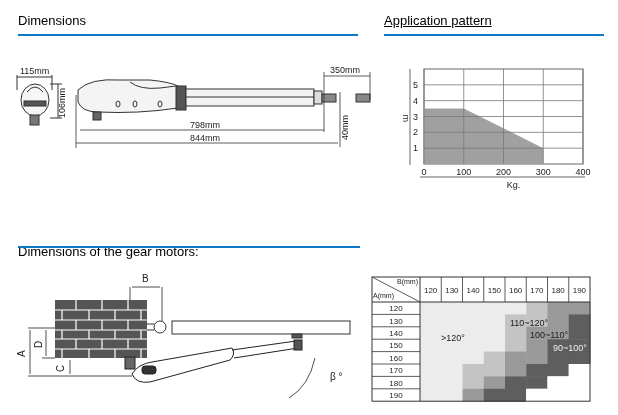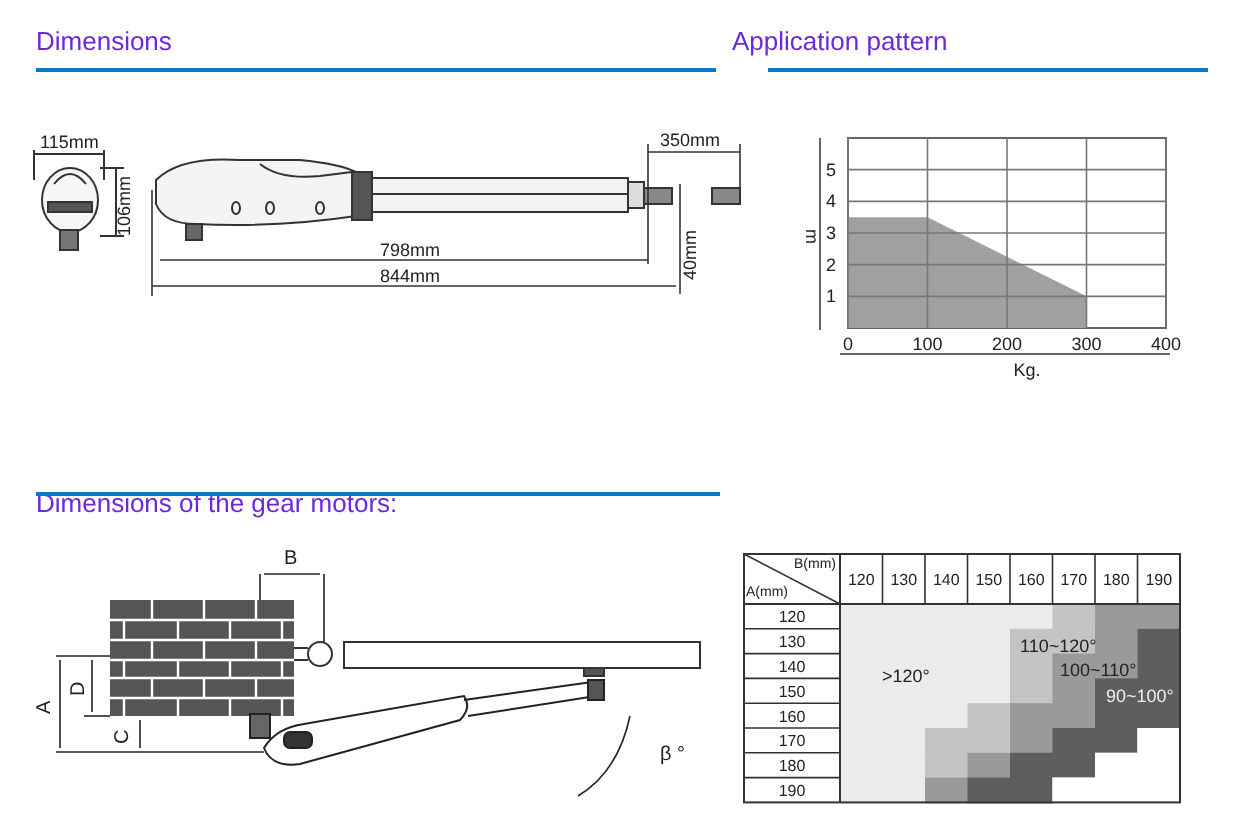--- a/index.html
+++ b/index.html
@@ -1,28 +1,28 @@
 <!DOCTYPE html>
 <html><head>
 <meta charset="utf-8">
 <style>
   html, body { margin:0; padding:0; background:#fff; }
   body { width:618px; height:415px; position:relative; overflow:hidden; font-family:"Liberation Sans", sans-serif; color:#222; }
-  .section-title { position:absolute; font-size:13px; color:#6d28d9; font-family:"Liberation Sans", sans-serif; }
+  .section-title { position:absolute; font-size:13px; color:#000000; font-family:"Liberation Sans", sans-serif; }
   .rule { position:absolute; height:2px; background:#0a78c4; }
   svg text { font-family:"Liberation Sans", sans-serif; }
   #dims-svg, #chart-svg, #gear-svg, #table-svg { position:absolute; left:0; top:0; }
 </style>
 </head>
 <body>
 
 <div class="section-title" style="left:18px; top:13px;">Dimensions</div>
 <div class="rule" style="left:18px; top:34px; width:340px;"></div>
 
-<div class="section-title" style="left:366px; top:13px;">Application pattern</div>
+<div class="section-title" style="left:384px; top:13px;text-decoration:underline;">Application pattern</div>
 <div class="rule" style="left:384px; top:34px; width:220px;"></div>
 
 <div class="section-title" style="left:18px; top:244px;">Dimensions of the gear motors:</div>
 <div class="rule" style="left:18px; top:246px; width:342px;"></div>
 
 <svg id="dims-svg" width="400" height="160">
 
   <g stroke="#333" fill="none" stroke-width="1">
     <line x1="17" y1="75" x2="17" y2="90"></line>
     <line x1="52" y1="75" x2="52" y2="90"></line>

